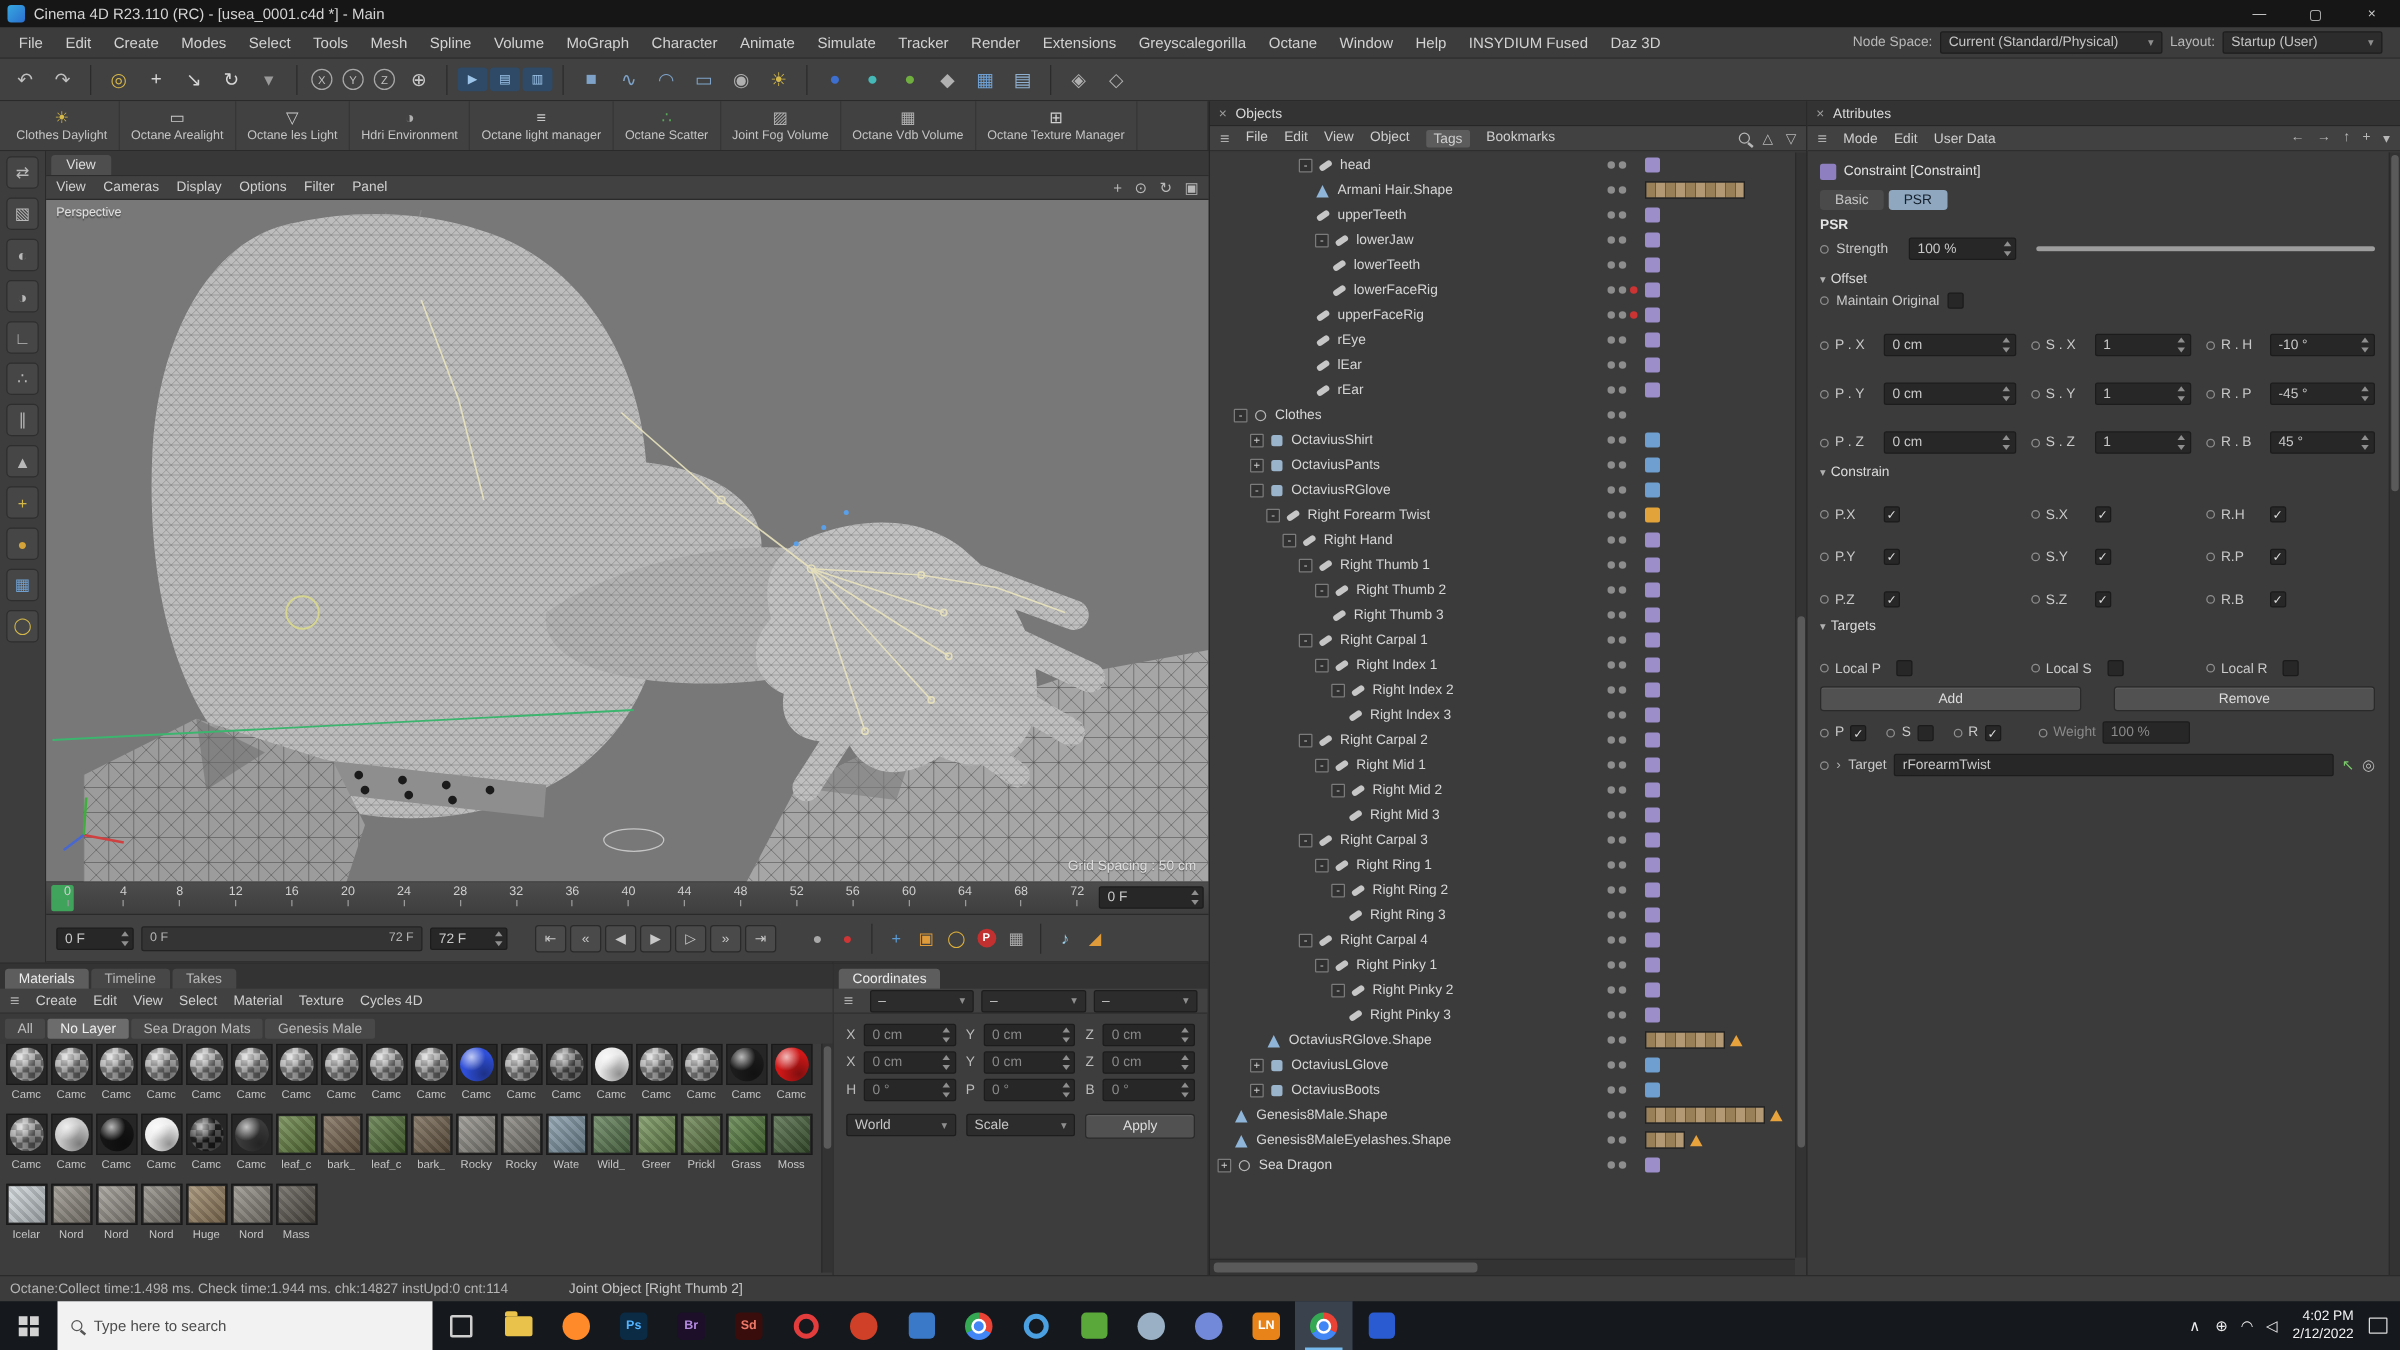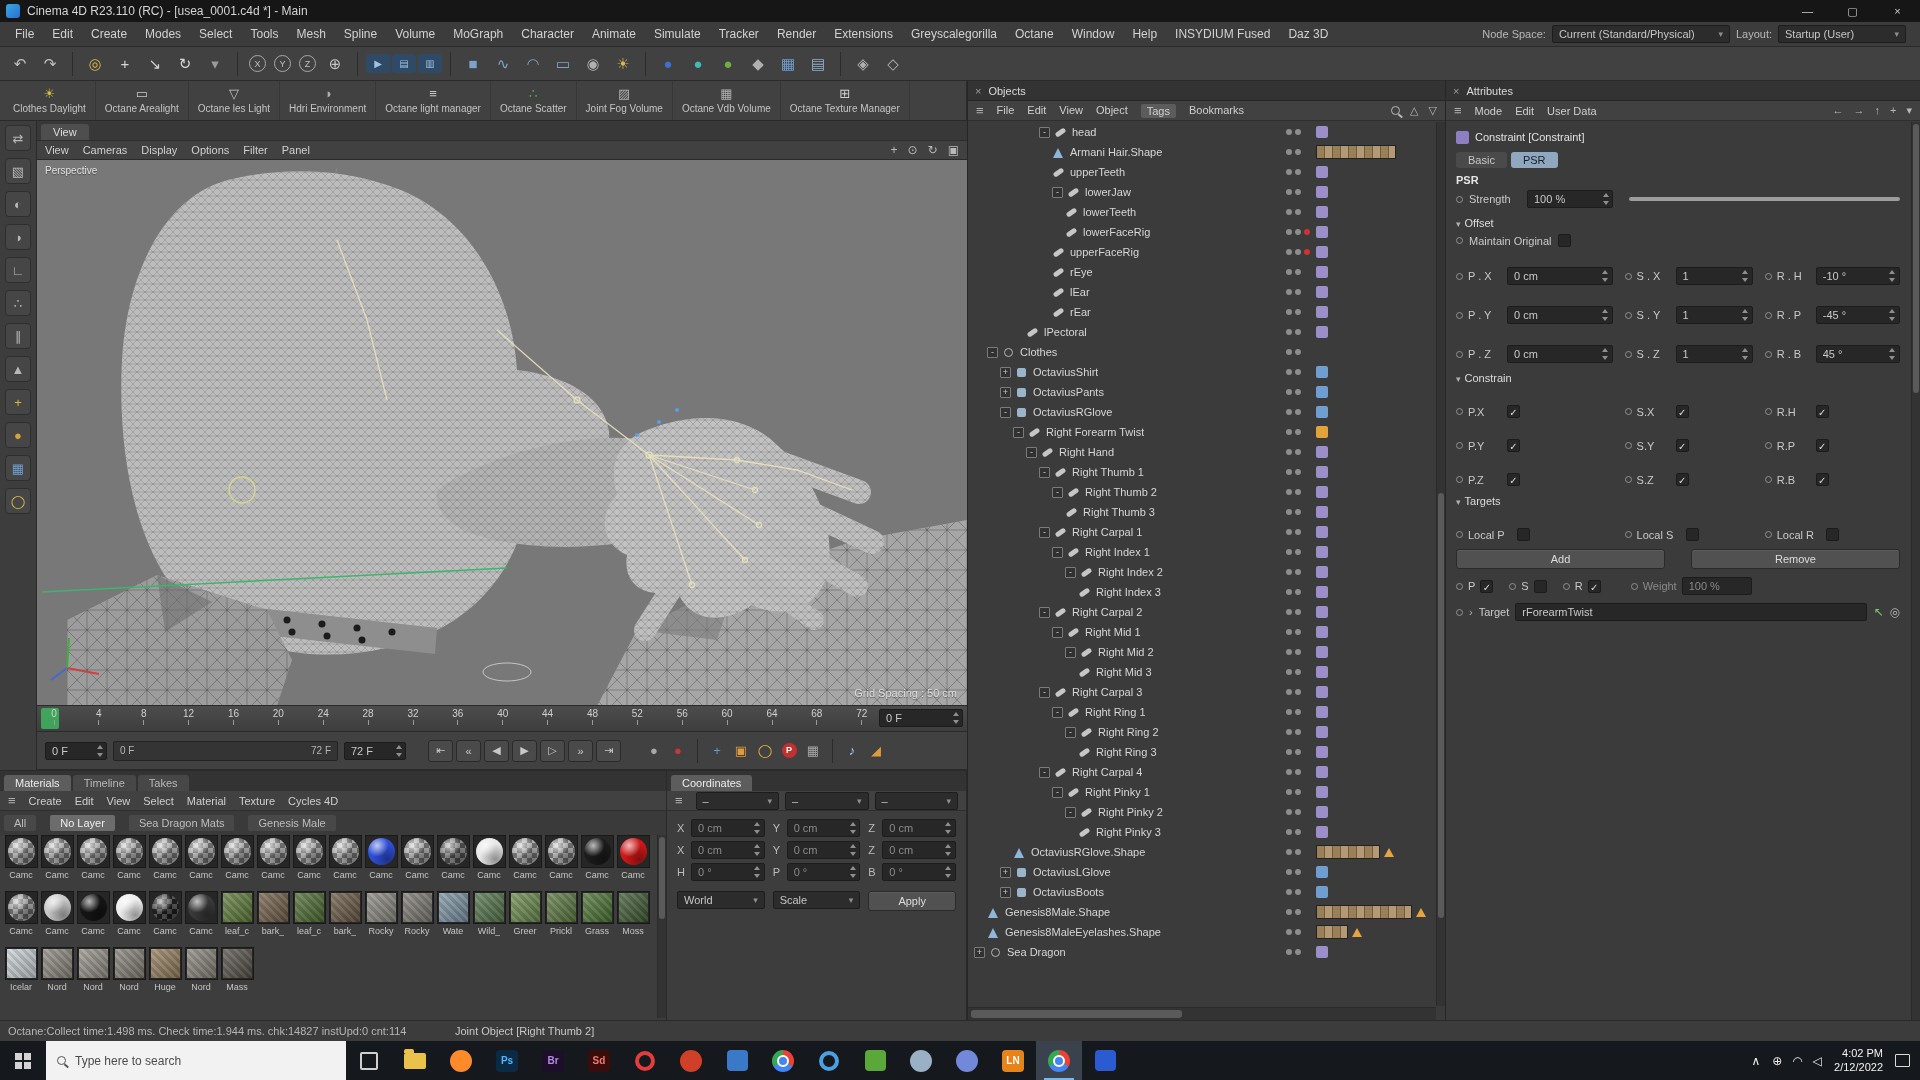--- a/index.html
+++ b/index.html
@@ -67,21 +67,21 @@
   
   .bpanel{position:absolute;top:770px;height:250px;background:#3d3d3d;border-top:1px solid #2a2a2a;}
   .materials{left:0;width:667px;border-right:1px solid #2a2a2a;}
   .coords{left:667px;width:300px;border-right:1px solid #2a2a2a;}
   .bp-tabs{height:20px;background:#333;display:flex;align-items:flex-end;gap:2px;padding-left:4px;}
   .bp-tab{background:#474747;color:#b8b8b8;font-size:11px;padding:2px 11px;border-radius:3px 3px 0 0;}
   .bp-tab.active{background:#5d5d5d;color:#ececec;}
   .pmenu{height:20px;display:flex;align-items:center;gap:13px;padding:0 8px;color:#cfcfcf;font-size:11px;background:#414141;border-bottom:1px solid #2e2e2e;}
   .pmenu .burger{color:#b0b0b0;font-size:13px;}
   .pmenu .mi.active{background:#5c5c5c;border-radius:2px;padding:1px 6px;}
-  .filt{display:flex;gap:14px;padding:2px 4px;background:#3a3a3a;height:24px;align-items:center;}
+  .filt{display:flex;gap:2px;padding:2px 4px;background:#3a3a3a;height:24px;align-items:center;}
   .fitem{background:#484848;color:#bdbdbd;font-size:11px;padding:2px 10px;border-radius:2px;white-space:nowrap;}
   .fitem.active{background:#6c6c6c;color:#efefef;}
   .mat-grid{position:absolute;top:64px;left:3px;right:12px;bottom:2px;overflow:hidden;}
   .mrow{display:flex;height:56px;}
   .mcell{width:36px;display:flex;flex-direction:column;align-items:center;flex:none;}
   .mthumb{width:33px;height:33px;background:#262626;border:1px solid #191919;position:relative;}
   .mball{position:absolute;inset:2px;border-radius:50%;}
   .mball::after{content:"";position:absolute;inset:0;border-radius:50%;
     background:radial-gradient(circle at 34% 28%,rgba(255,255,255,.7),rgba(255,255,255,0) 42%),
                radial-gradient(circle at 72% 78%,rgba(0,0,0,.38),rgba(0,0,0,0) 55%);}
@@ -1252,33 +1252,20 @@
           <span class="rcol">
             <span class="dots">
               <i></i>
               <i></i>
             </span>
             <span class="ttag" style="background: rgb(155, 142, 201);"></span>
 
           </span>
         </div>
 
-        <div class="trow" style="--d: 4;">
-
-          <span class="t-ico j"></span>
-          <span class="tlabel">lPectoral</span>
-          <span class="rcol">
-            <span class="dots">
-              <i></i>
-              <i></i>
-            </span>
-            <span class="ttag" style="background: rgb(155, 142, 201);"></span>
-
-          </span>
-        </div>
 
 
         <div class="trow" style="--d: 1;">
           <span class="texp">-</span>
           <span class="t-ico n"></span>
           <span class="tlabel">Clothes</span>
           <span class="rcol">
             <span class="dots">
               <i></i>
               <i></i>

